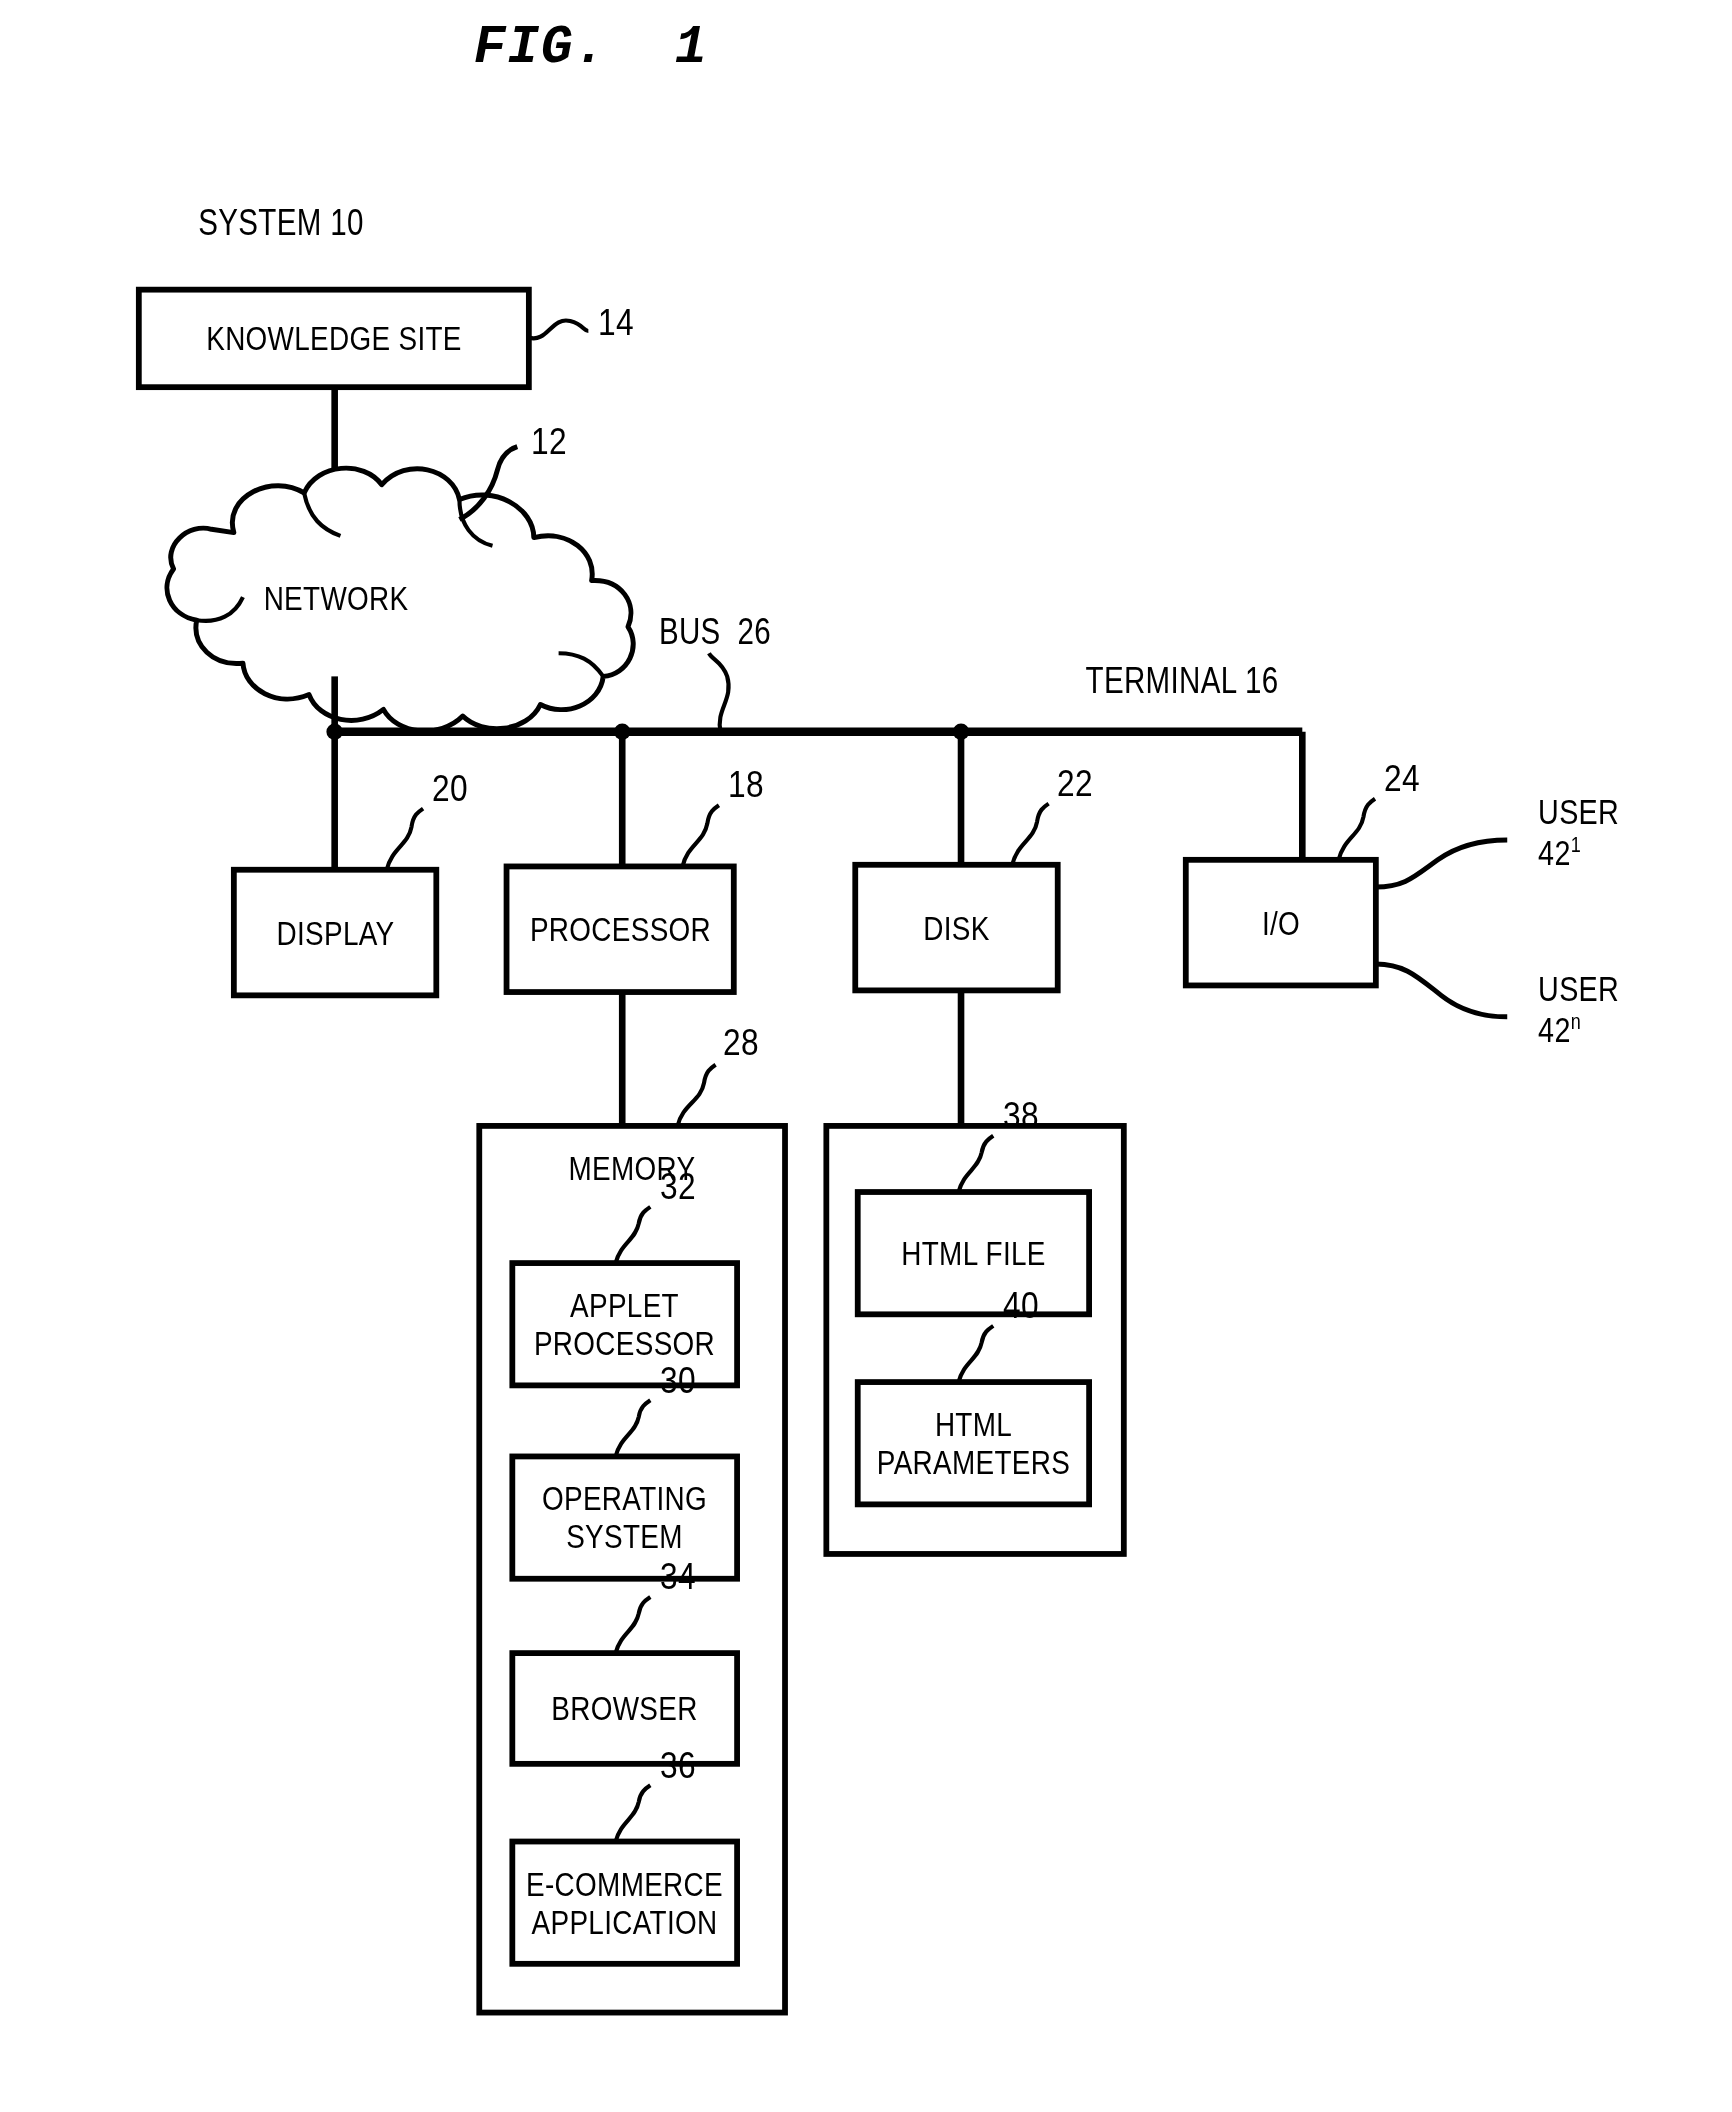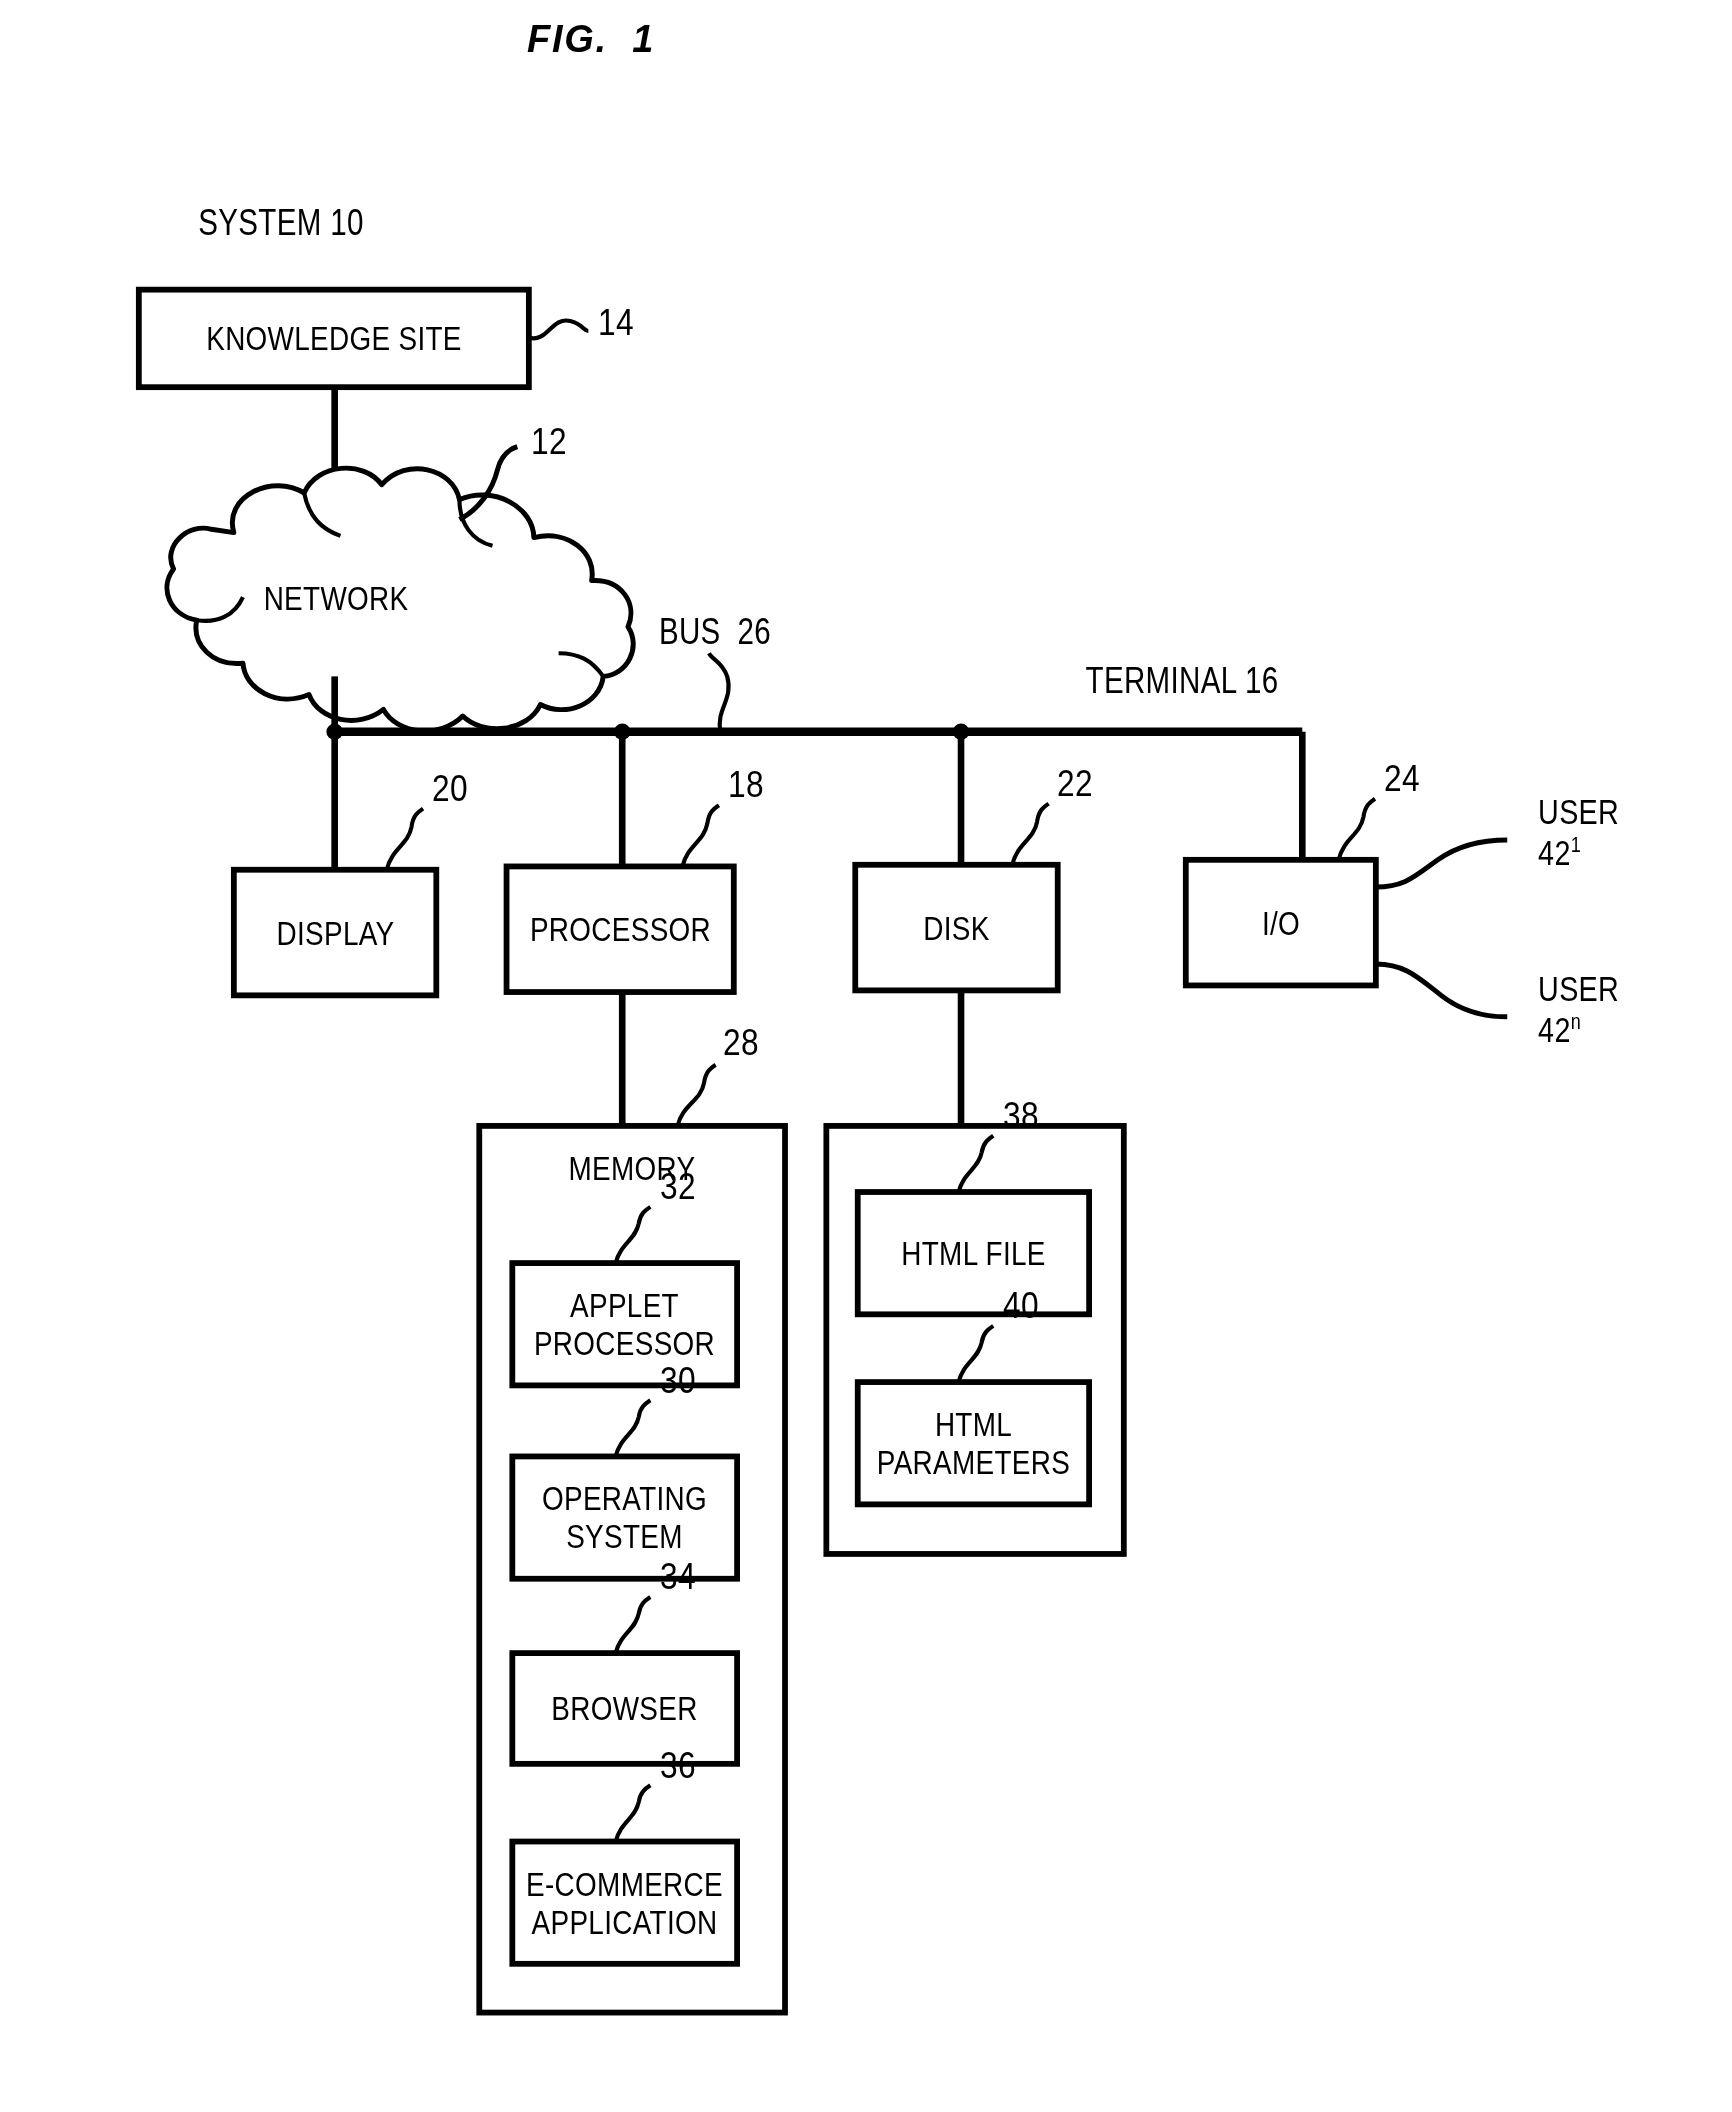--- a/index.html
+++ b/index.html
@@ -40,24 +40,24 @@
     transform-origin: center center;
     text-align: center;
     line-height: 1.12;
   }
   .fig-title {
     position: absolute;
     left: 0;
     top: 18px;
     width: 1182px;
     text-align: center;
-    font-family: Liberation Sans, sans-serif;
+    font-family: Liberation Mono, monospace;
     font-style: italic;
     font-weight: 700;
-    font-size: 38px;
+    font-size: 53px;
     letter-spacing: 1.7px;
     white-space: pre;
   }
   .box-label {
     font-size: 34px;
     font-weight: 400;
   }
   .ref-num {
     font-size: 36px;
     font-weight: 400;

